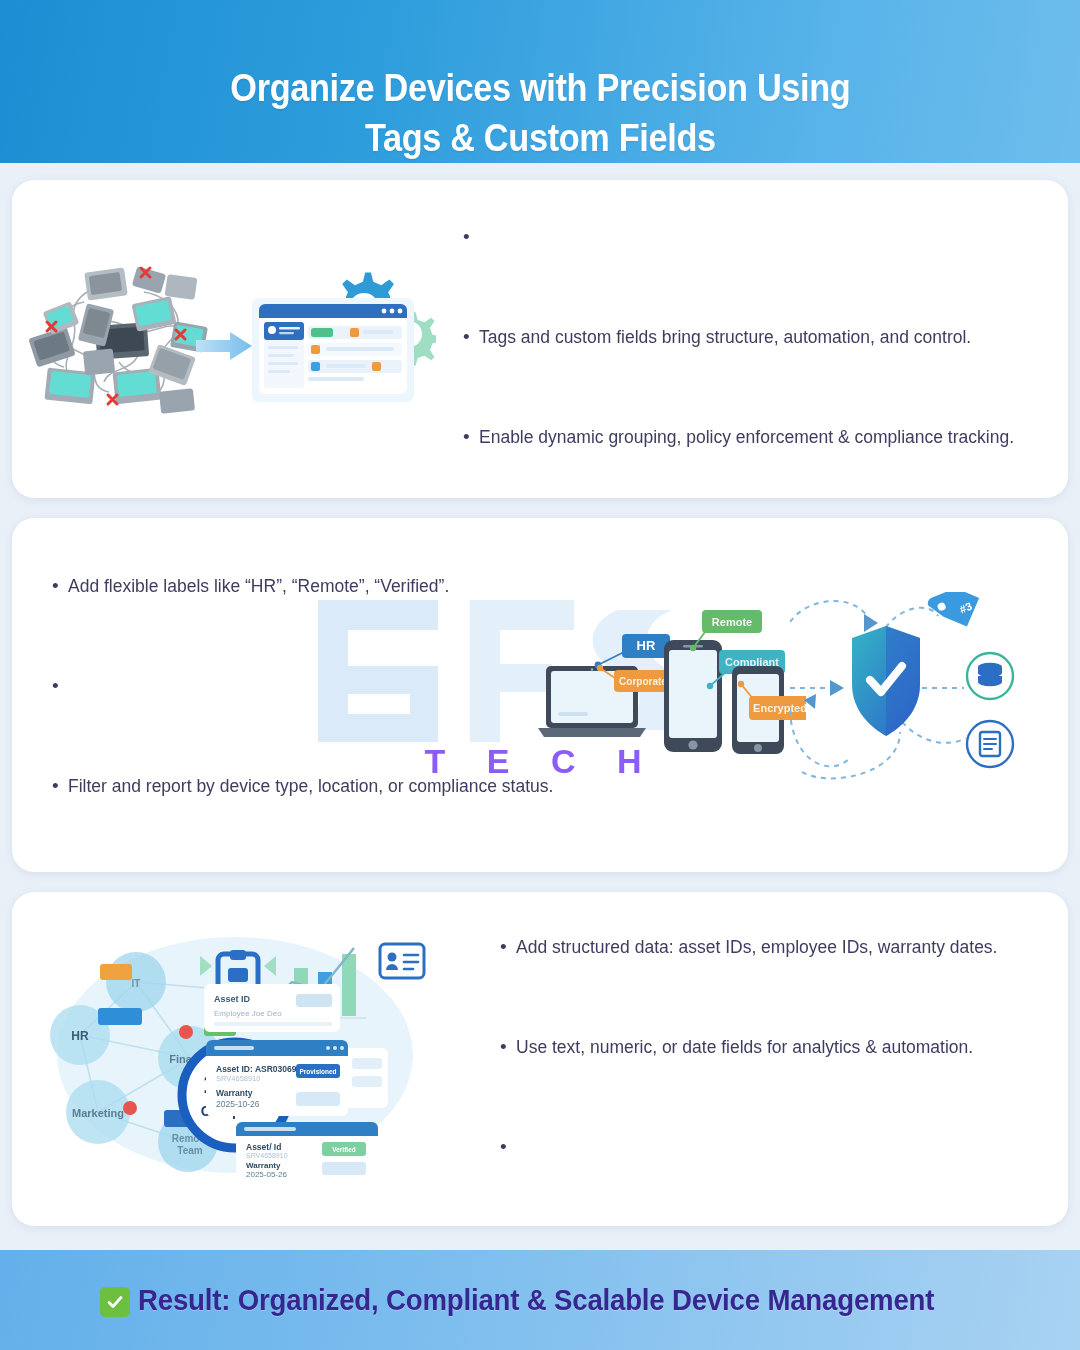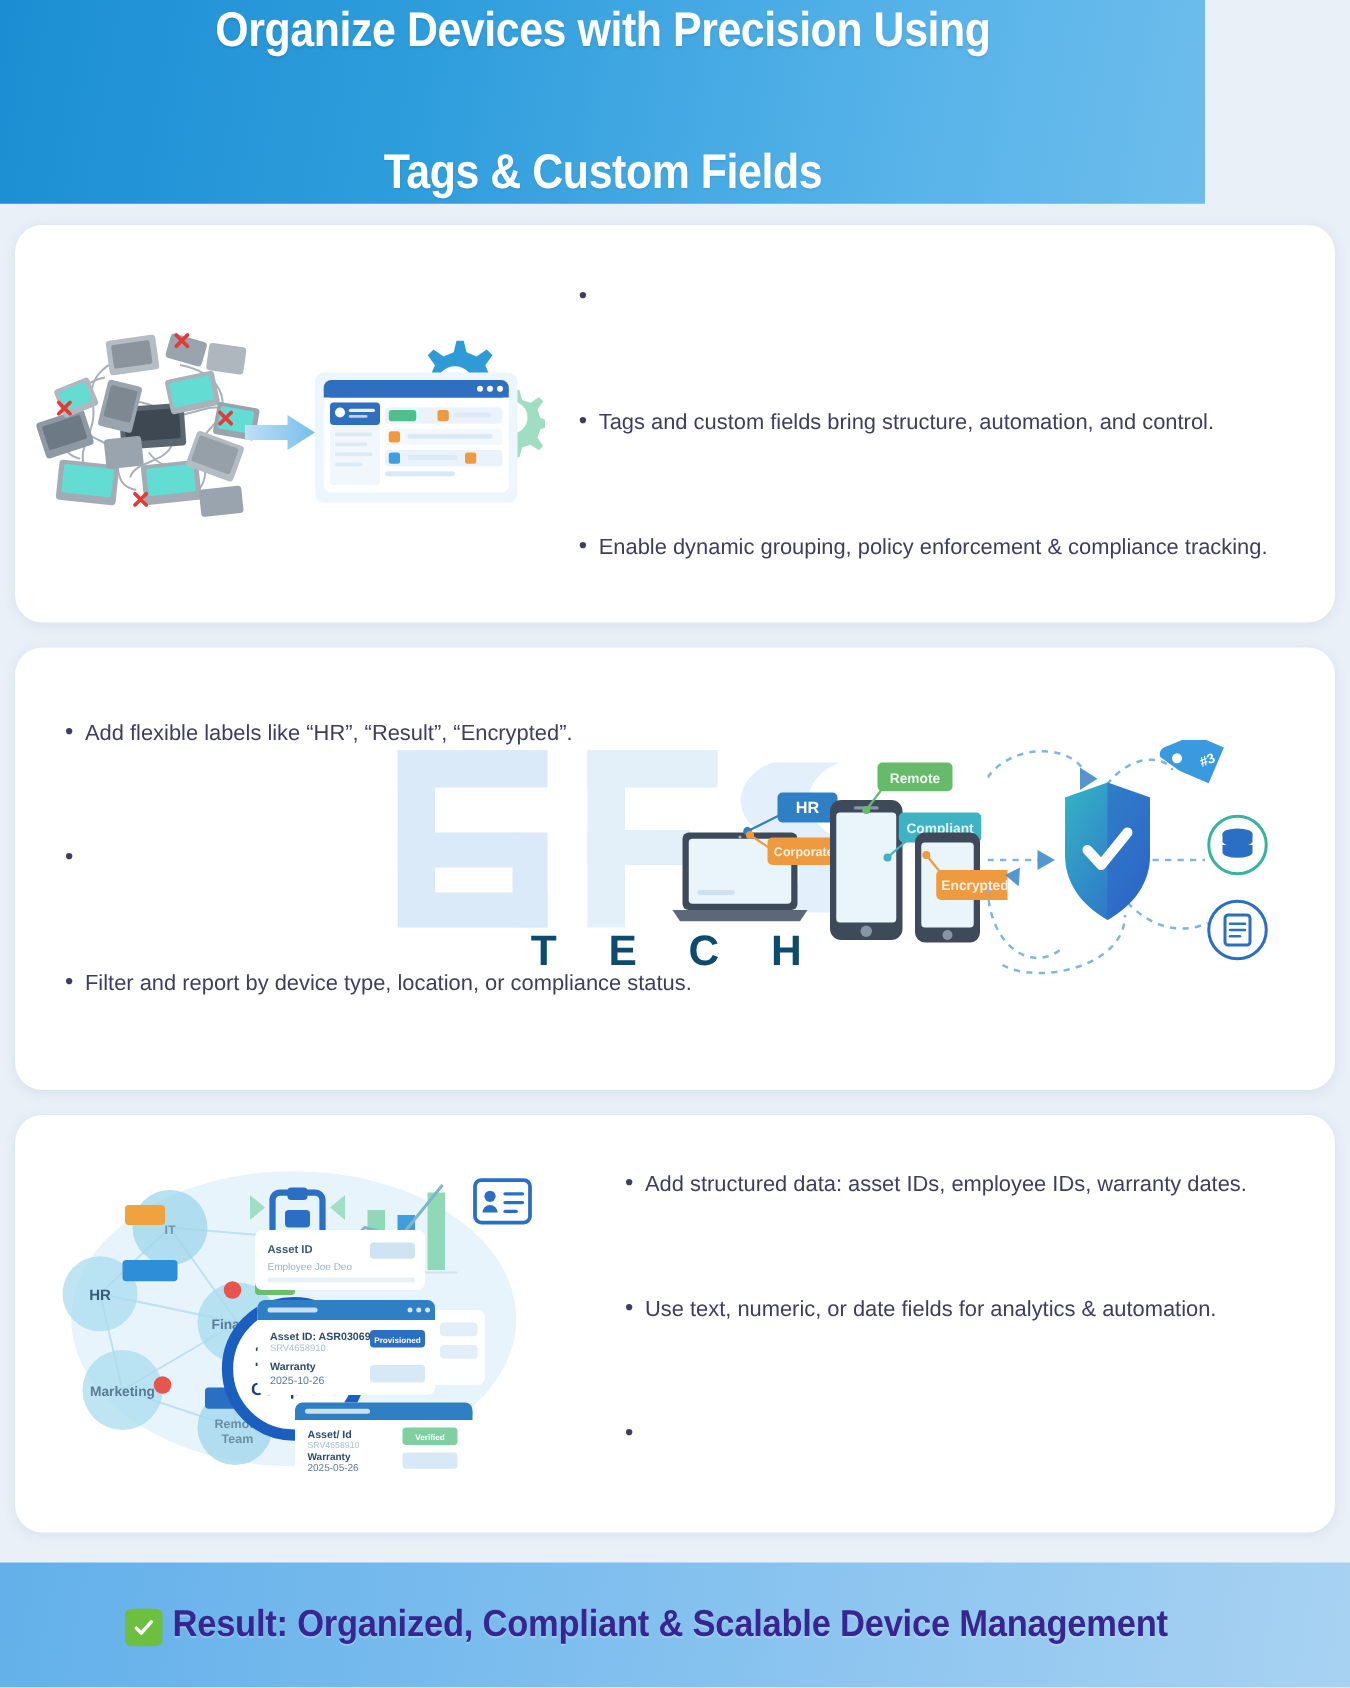--- a/index.html
+++ b/index.html
@@ -6,23 +6,23 @@
   body{
     width:1080px;height:1350px;
     background:#e9f0f8;
     font-family:"Liberation Sans", sans-serif;
     overflow:hidden;
     position:relative;
   }
 
   
   .header{
-    position:absolute;left:0;top:0;width:964px;height:163px;
+    position:absolute;left:0;top:0;width:1080px;height:163px;
     background:linear-gradient(100deg,#1b8ed3 0%,#2e9ddc 35%,#57b3e9 75%,#6dbdec 100%);
-    display:flex;flex-direction:column;align-items:center;justify-content:space-between;
+    display:flex;flex-direction:column;align-items:center;justify-content:flex-end;
   }
   .header-line{
     color:#ffffff;font-weight:700;font-size:39px;line-height:50px;
     letter-spacing:-0.4px;text-align:center;
     transform:scaleX(0.88);transform-origin:center;
     text-shadow:0 1px 2px rgba(0,0,0,.10);
     white-space:nowrap;
   }
 
   
@@ -56,21 +56,21 @@
   #c3-bullets{left:500px;top:935px;}
   #c3-bullets .bullet{margin-bottom:76px;}
 
   
   .watermark{
     position:absolute;left:318px;top:592px;width:446px;height:190px;
     z-index:1;pointer-events:none;
   }
   .wm-tech{
     position:absolute;left:0;top:150px;width:446px;text-align:center;
-    color:#0c4a6e;font-size:34px;font-weight:700;letter-spacing:16px;
+    color:#8b5cf6;font-size:34px;font-weight:700;letter-spacing:16px;
   }
 
   
   .ill{position:absolute;z-index:3;}
 
   
   .footer{
     position:absolute;left:0;top:1250px;width:1080px;height:100px;
     background:linear-gradient(100deg,#63b0ea 0%,#7cbdee 40%,#a8d2f2 100%);
     display:flex;align-items:center;
@@ -348,21 +348,21 @@
       <path d="M18 19 h12"></path>
         <path d="M18 24 h12"></path>
         <path d="M18 29 h8"></path>
     </g>
   </g>
 </svg>
 
 <div class="bullets" id="c2-bullets">
   <div class="bullet">
     <span class="dot">•</span>
-    <span>Add flexible labels like “HR”, “Result”, “Encrypted”.</span>
+    <span>Add flexible labels like “HR”, “Remote”, “Verified”.</span>
   </div>
   <div class="bullet">
     <span class="dot">•</span>
   </div>
   <div class="bullet">
     <span class="dot">•</span>
     <span>Filter and report by device type, location, or compliance status.</span>
   </div>
 </div>
 

